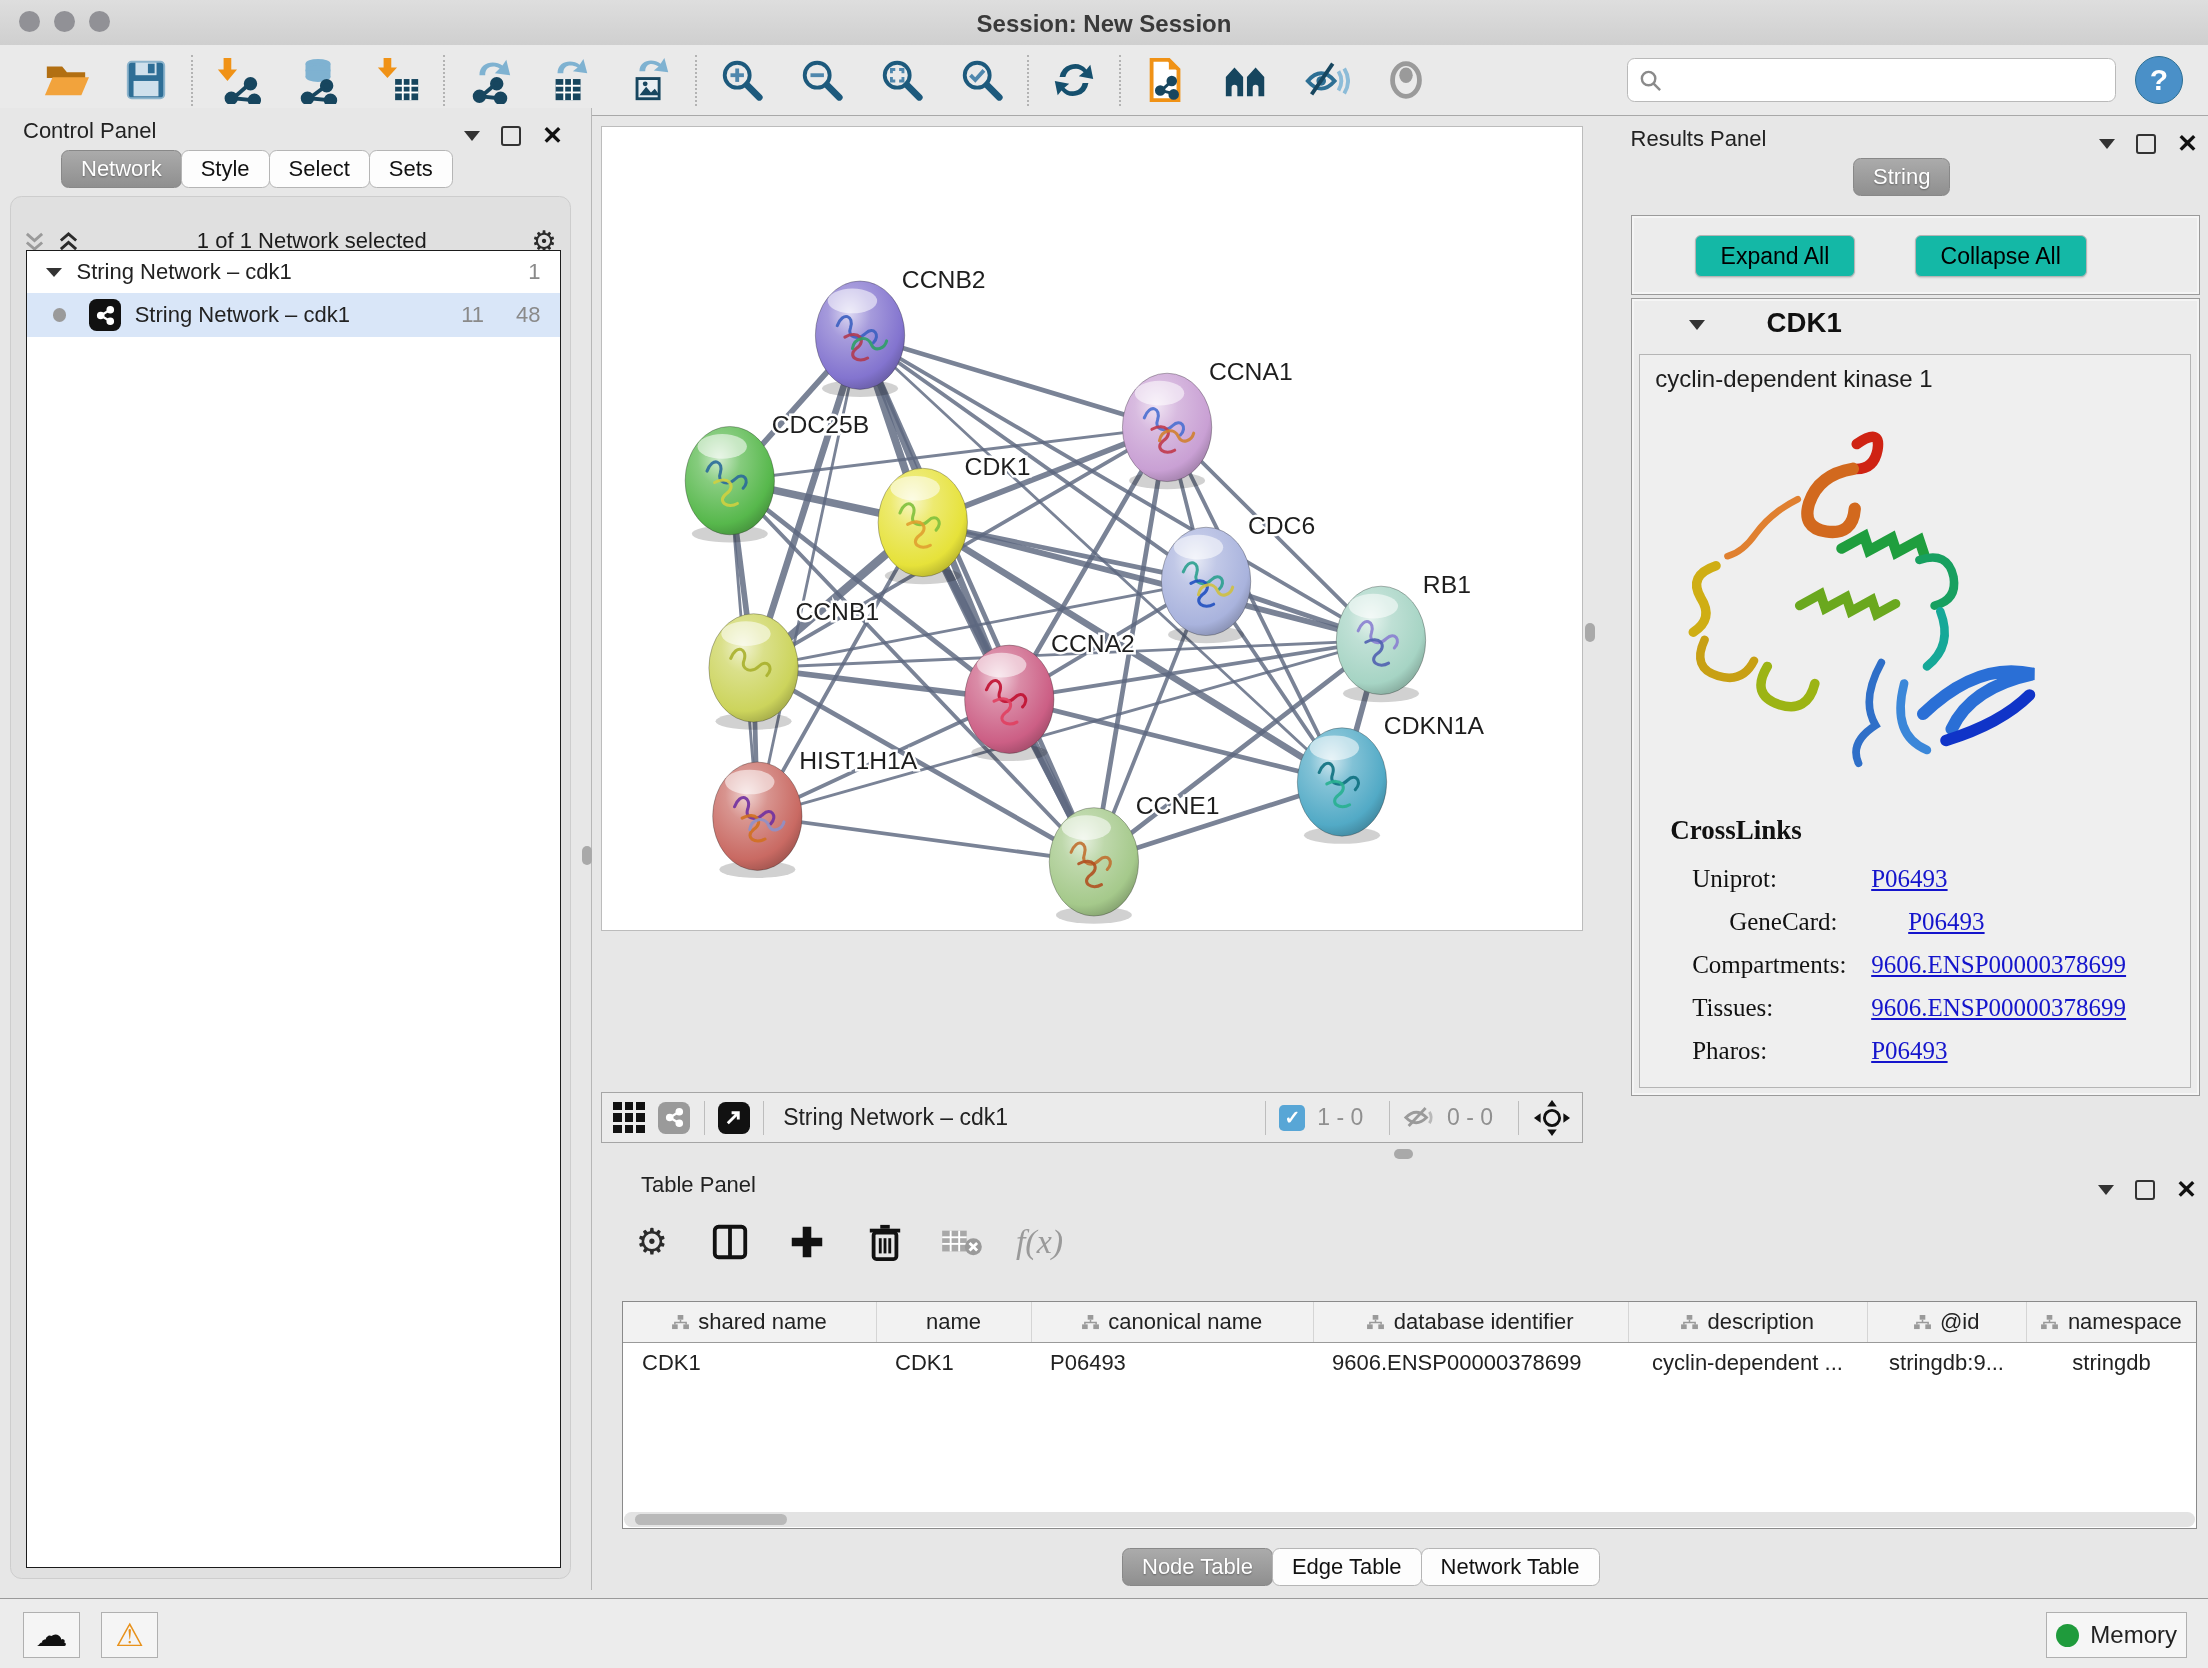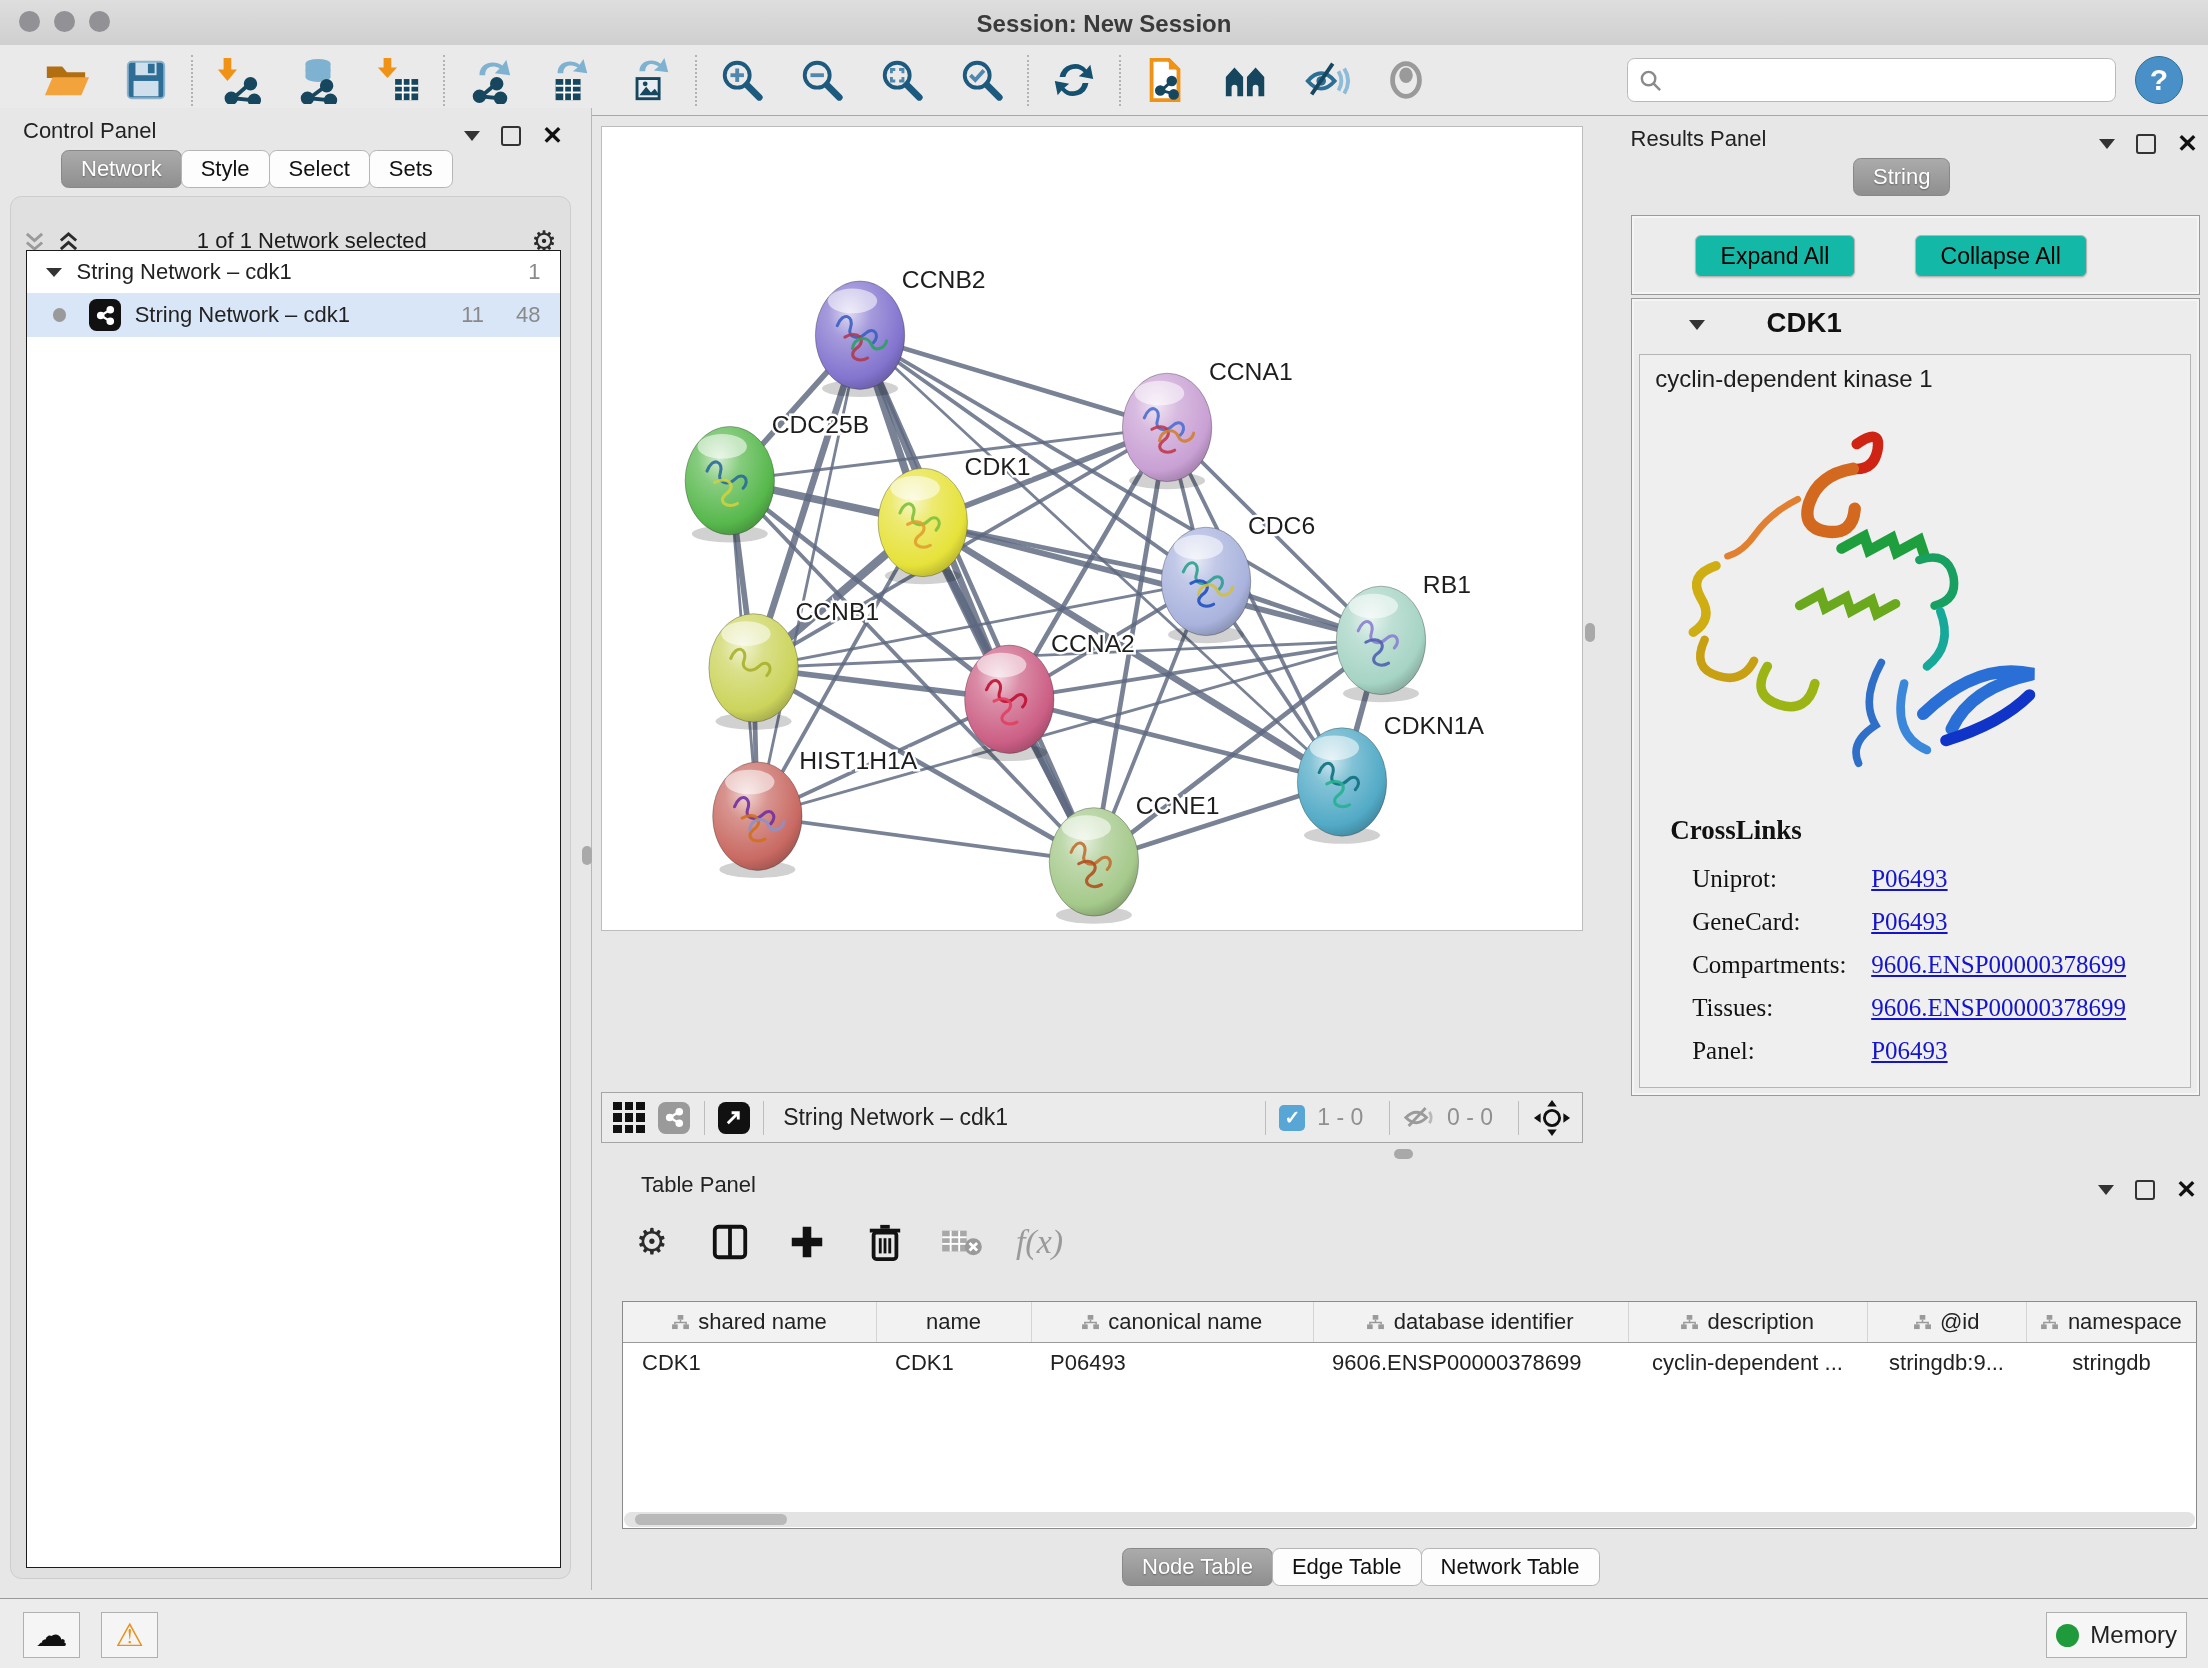--- a/index.html
+++ b/index.html
@@ -655,34 +655,34 @@
             <path d="M306 350 q58 -18 88 -48" stroke="#1034c8" stroke-width="12"></path>
             <path d="M238 268 q-22 40 -6 66 q-28 18 -18 40" stroke="#2f6fc8" stroke-width="8"></path>
           </g>
         </svg>
         <div class="abs serif" style="left:30px;top:460px;font-size:27px;font-weight:bold;color:#111;">CrossLinks</div>
         <div id="xl-rows" class="abs" style="left:52px;top:502px;width:476px;">
             <div style="display: flex; height: 43px; align-items: center;">
               <span class="serif xl-label" style="width: 179px;">Uniprot:</span>
               <span class="serif xl-value">P06493</span>
             </div>
-            <div style="display: flex; height: 43px; align-items: center;">
+            <div style="display: flex; height: 43px; align-items: center; margin-left: 37px;">
               <span class="serif xl-label" style="width: 179px;">GeneCard:</span>
               <span class="serif xl-value">P06493</span>
             </div>
             <div style="display: flex; height: 43px; align-items: center;">
               <span class="serif xl-label" style="width: 179px;">Compartments:</span>
               <span class="serif xl-value">9606.ENSP00000378699</span>
             </div>
             <div style="display: flex; height: 43px; align-items: center;">
               <span class="serif xl-label" style="width: 179px;">Tissues:</span>
               <span class="serif xl-value">9606.ENSP00000378699</span>
             </div>
             <div style="display: flex; height: 43px; align-items: center;">
-              <span class="serif xl-label" style="width: 179px;">Panel:</span>
+              <span class="serif xl-label" style="width: 179px;">Pharos:</span>
               <span class="serif xl-value">P06493</span>
             </div>
           </div>
       </div>
     </div>
   </div>
 
   <div class="abs table-panel">
     <div class="abs" style="left:42px;top:9.5px;"><span class="phdr-title">Table Panel</span></div>
     <div class="abs phdr-icons" style="left:1499px;top:15px;">

